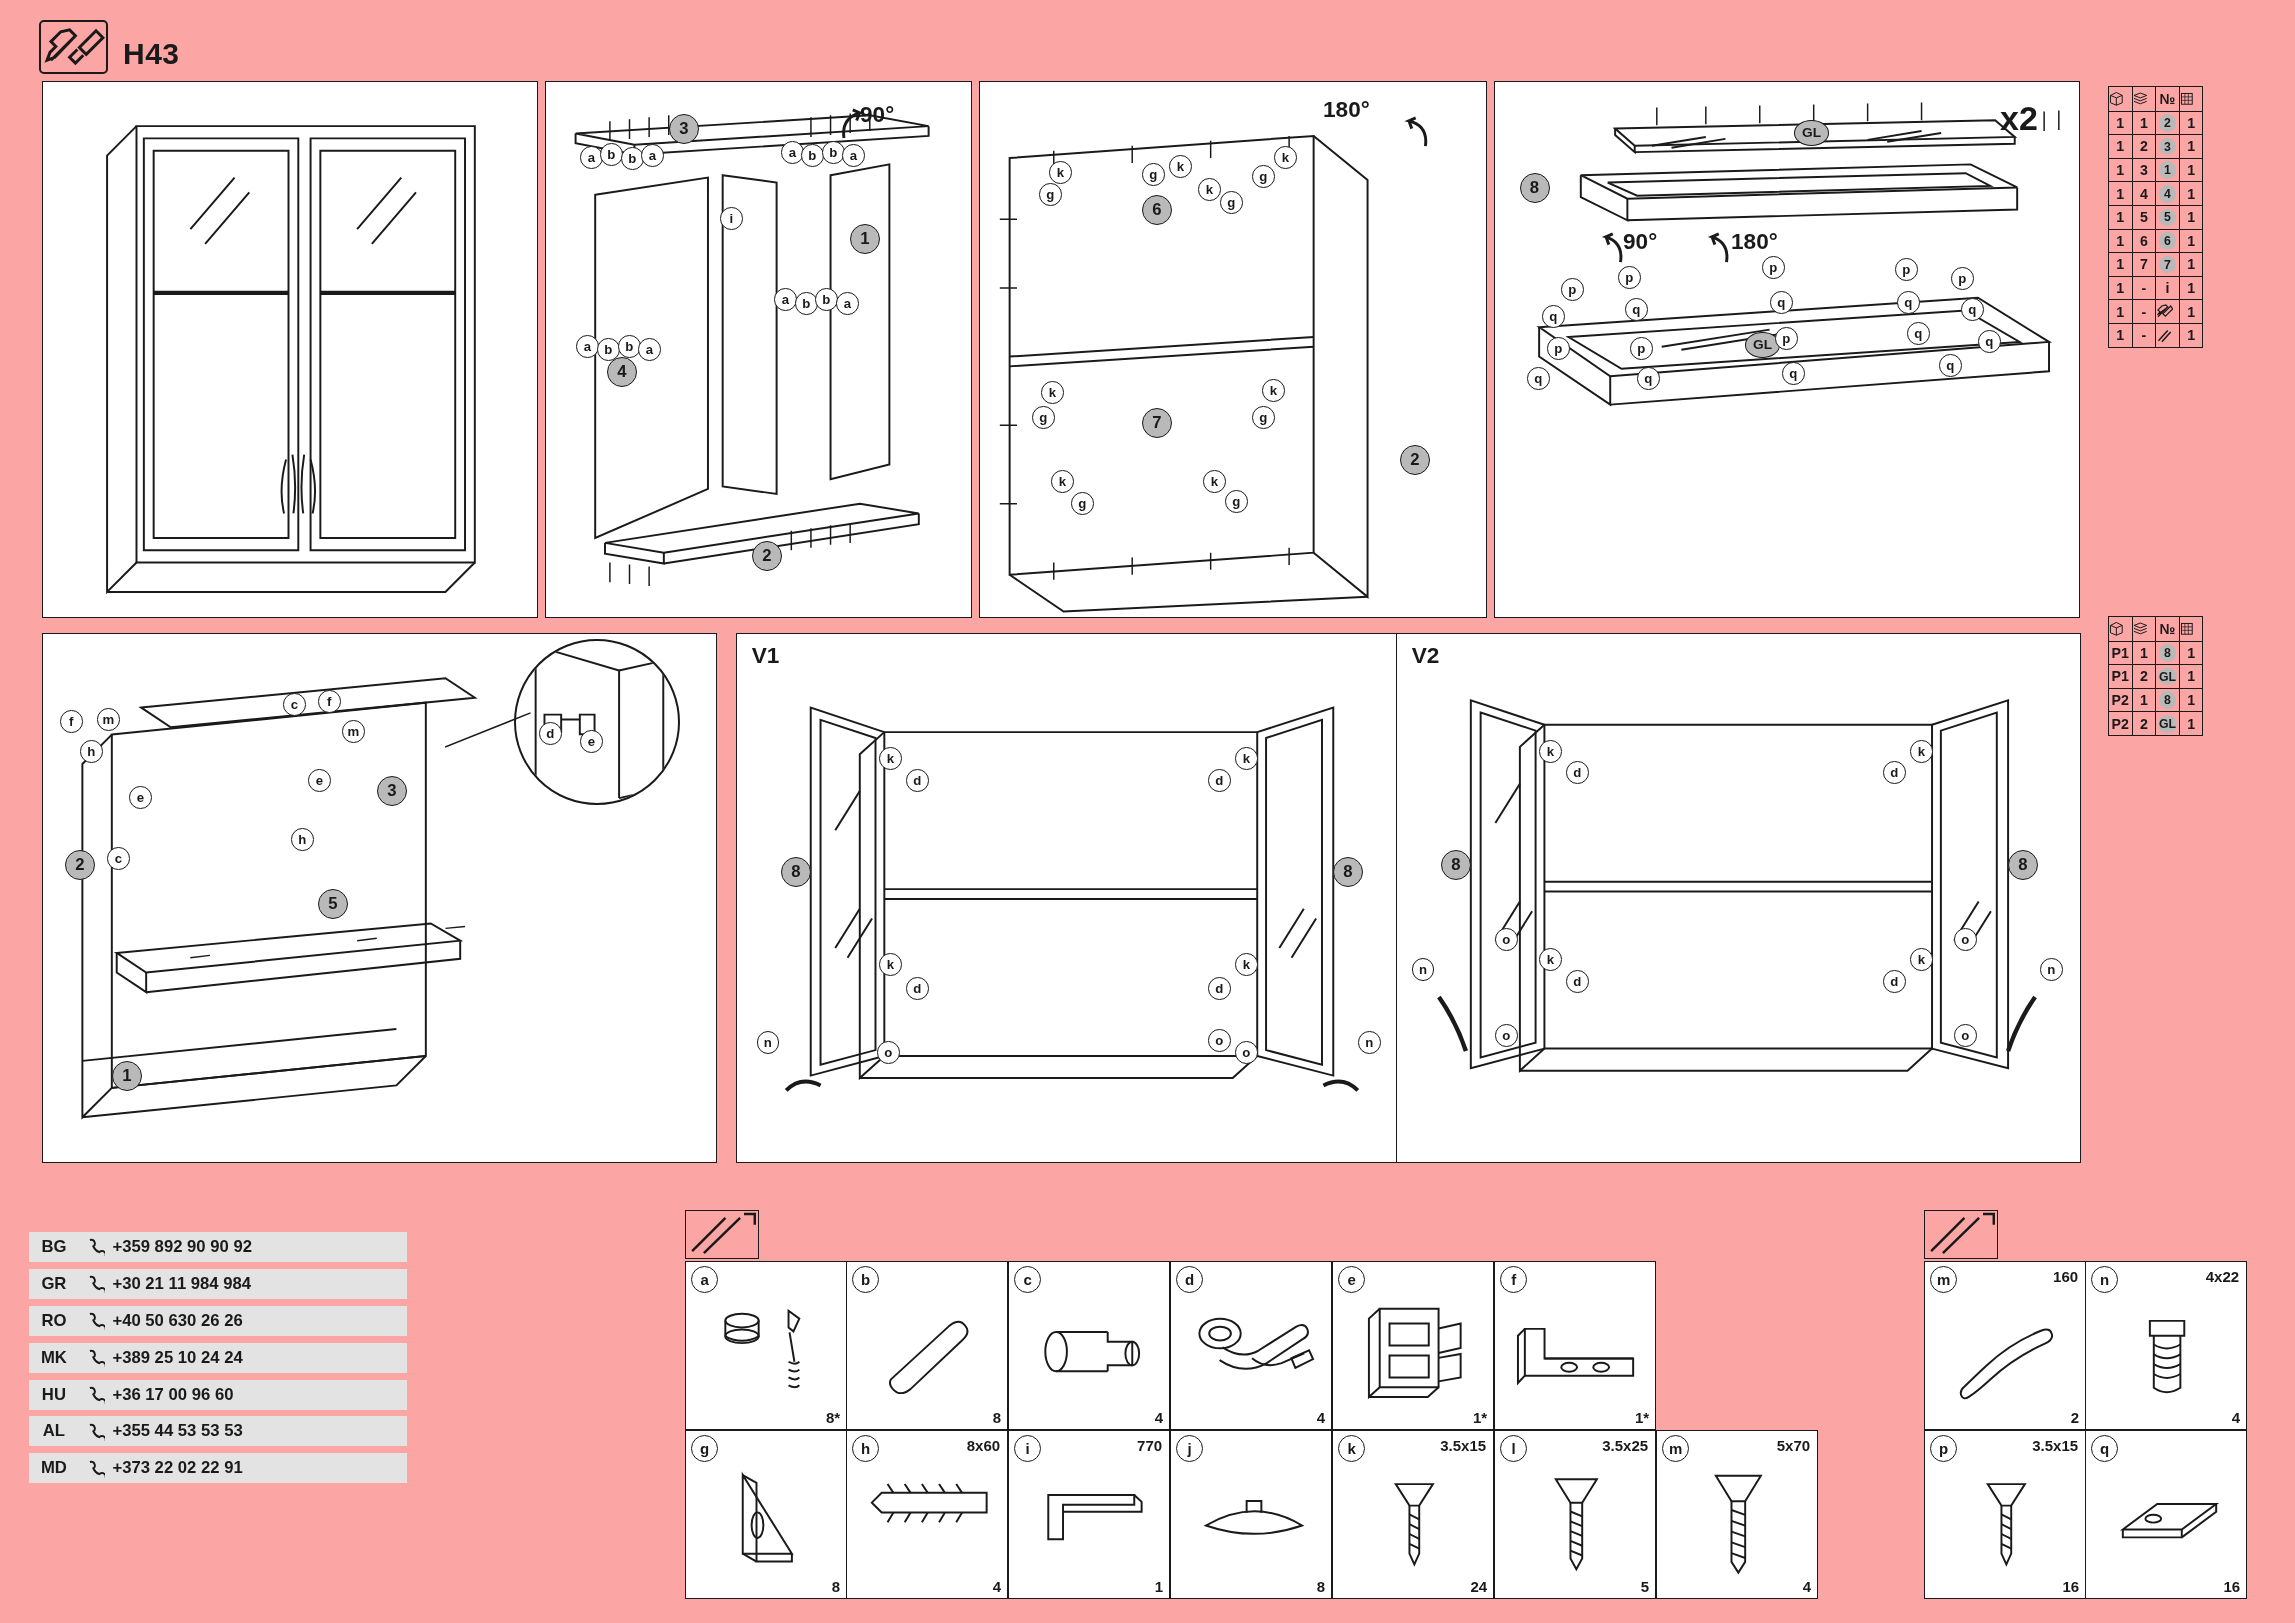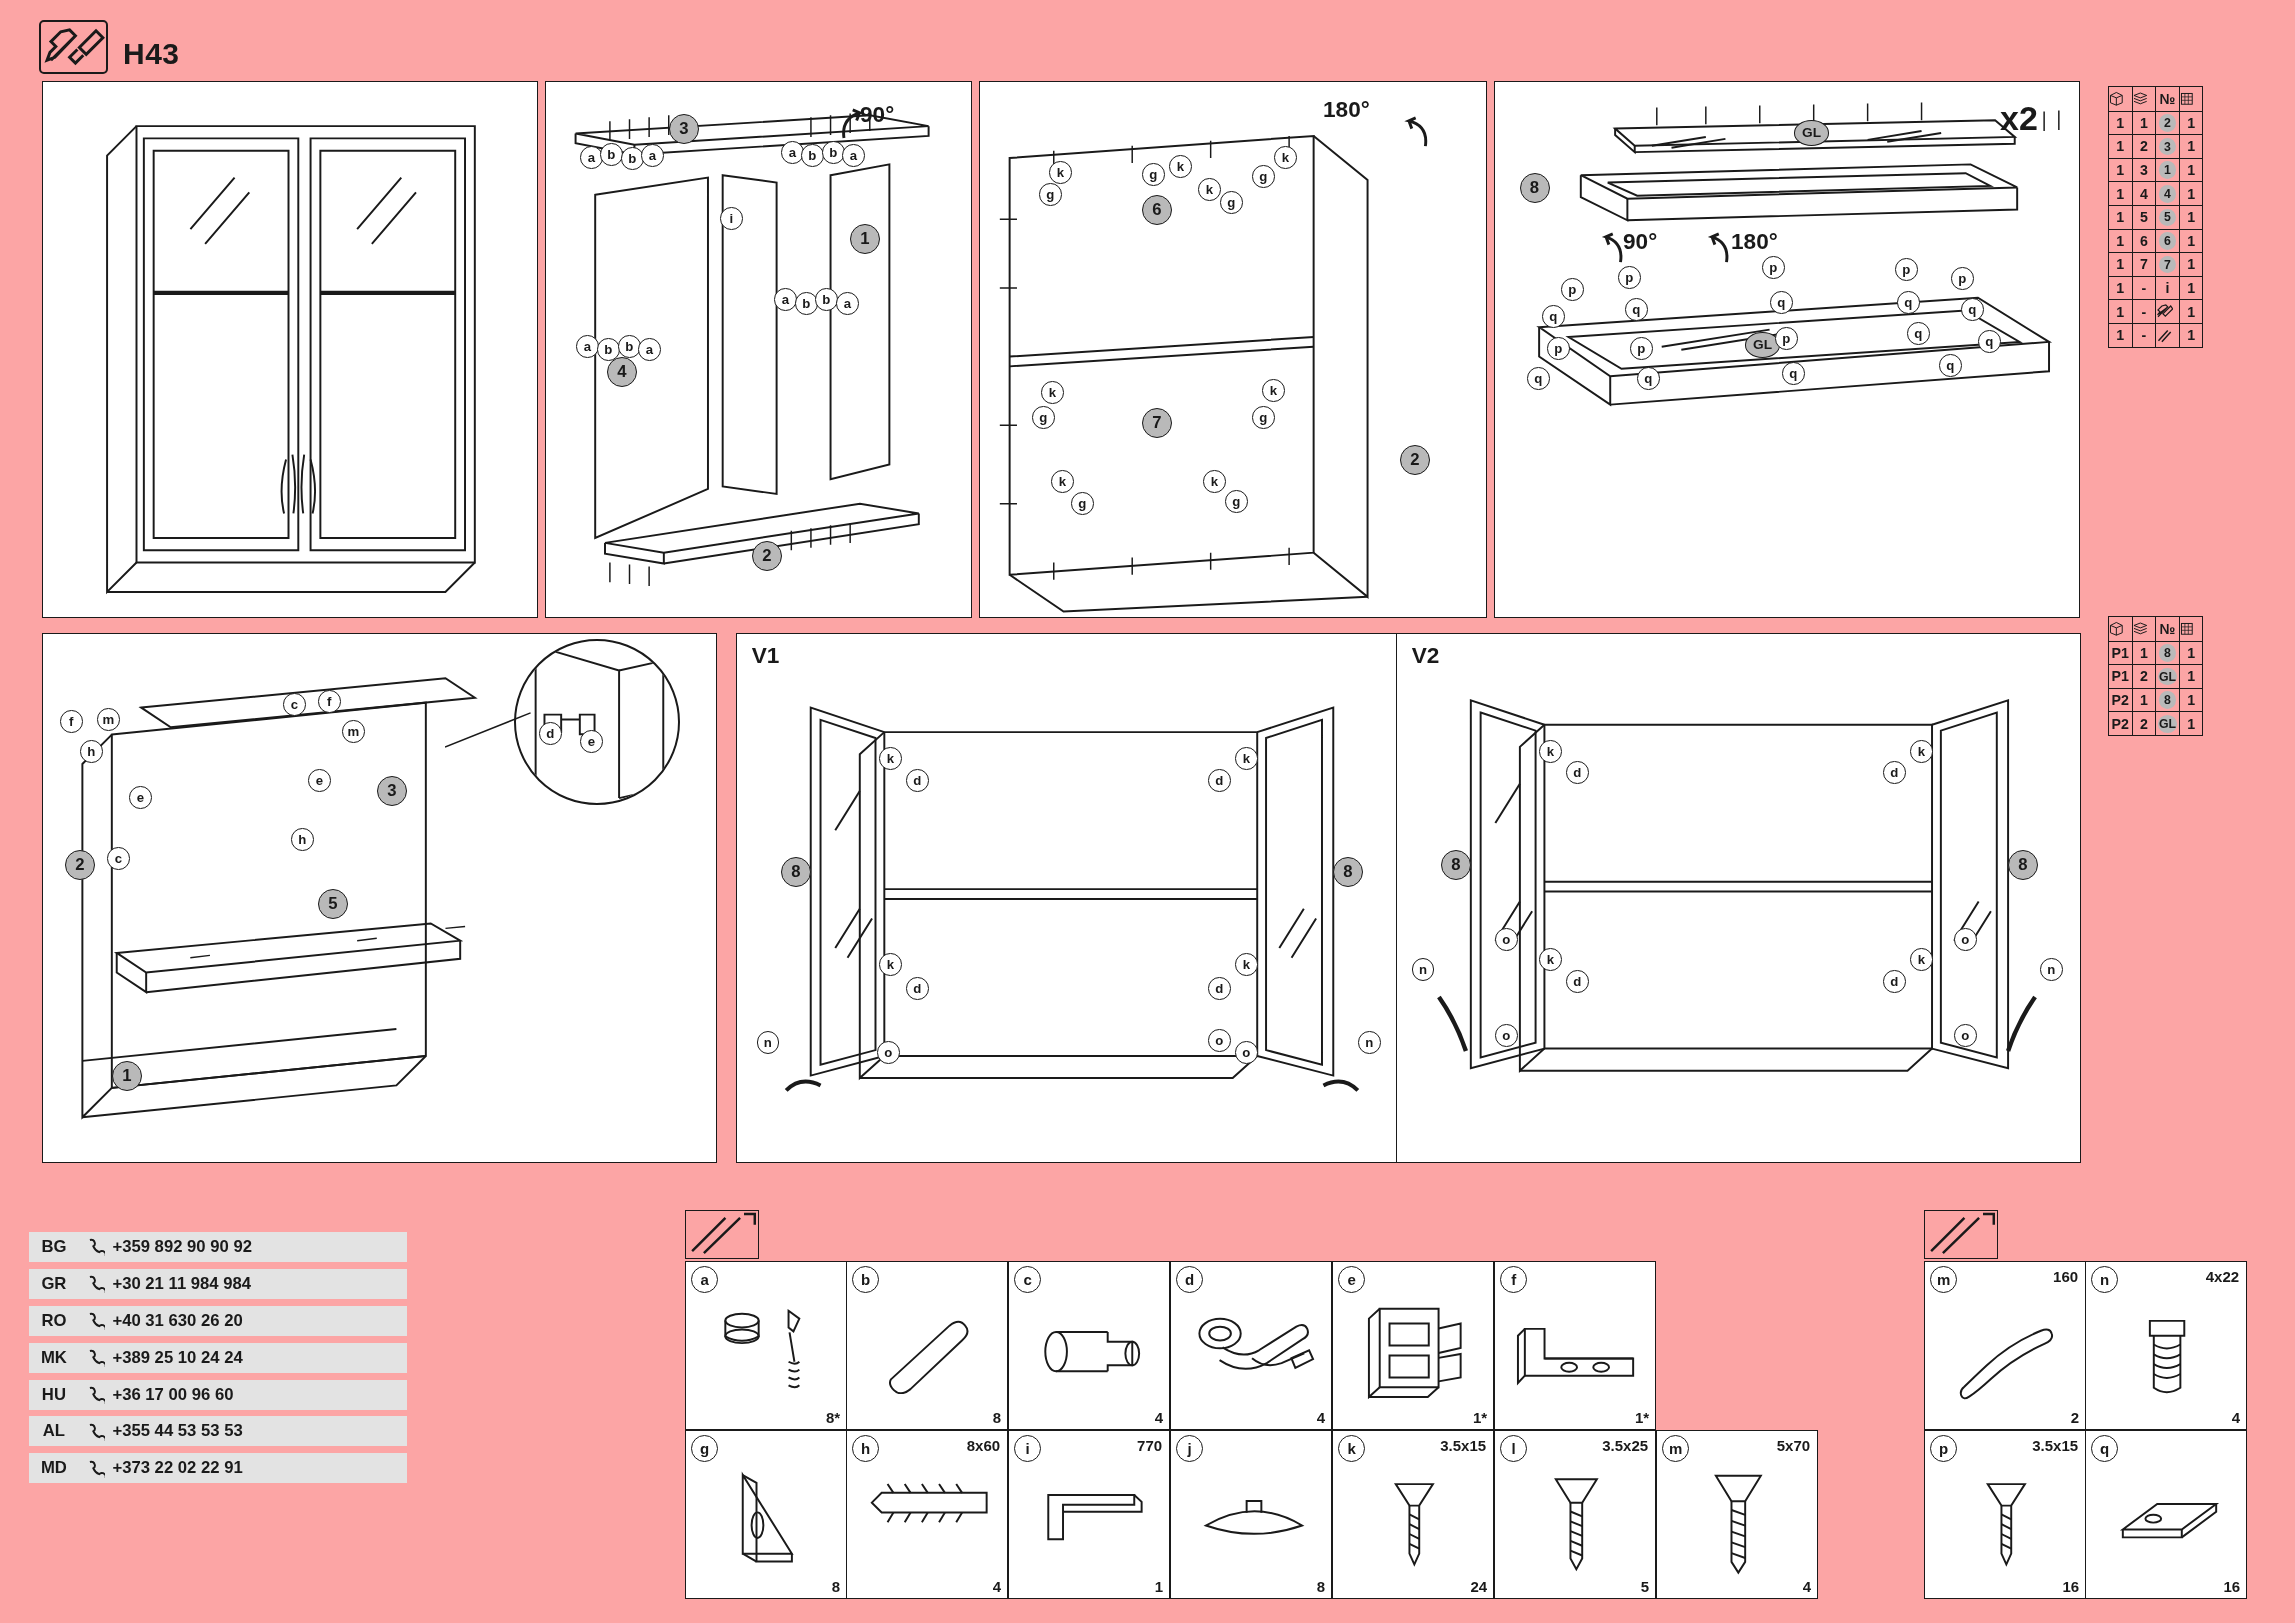--- a/index.html
+++ b/index.html
@@ -516,21 +516,21 @@
         </div>
         <div class="phone-num">+30 21 11 984 984</div>
       </div>
     <div class="phone-row">
         <div class="phone-cc">RO</div>
         <div class="phone-ic">
           <svg width="19.6" height="19.6" viewBox="0 0 40 40">
             <path d="M8 6 q8 -2 10 6 q1 5 -3 7 q4 9 12 12 q3 -4 8 -2 q7 3 5 10" stroke="#1a1a1a" stroke-width="4" fill="none"></path>
           </svg>
         </div>
-        <div class="phone-num">+40 31 630 26 20</div>
+        <div class="phone-num">+40 50 630 26 26</div>
       </div>
     <div class="phone-row">
         <div class="phone-cc">MK</div>
         <div class="phone-ic">
           <svg width="19.6" height="19.6" viewBox="0 0 40 40">
             <path d="M8 6 q8 -2 10 6 q1 5 -3 7 q4 9 12 12 q3 -4 8 -2 q7 3 5 10" stroke="#1a1a1a" stroke-width="4" fill="none"></path>
           </svg>
         </div>
         <div class="phone-num">+389 25 10 24 24</div>
       </div>

